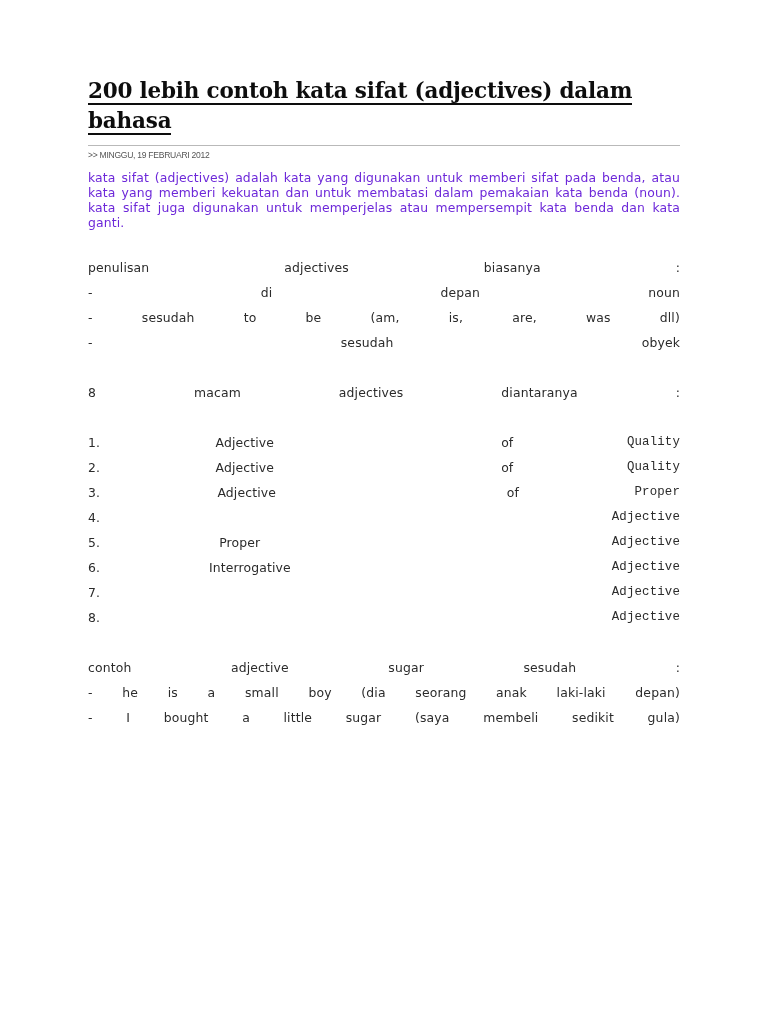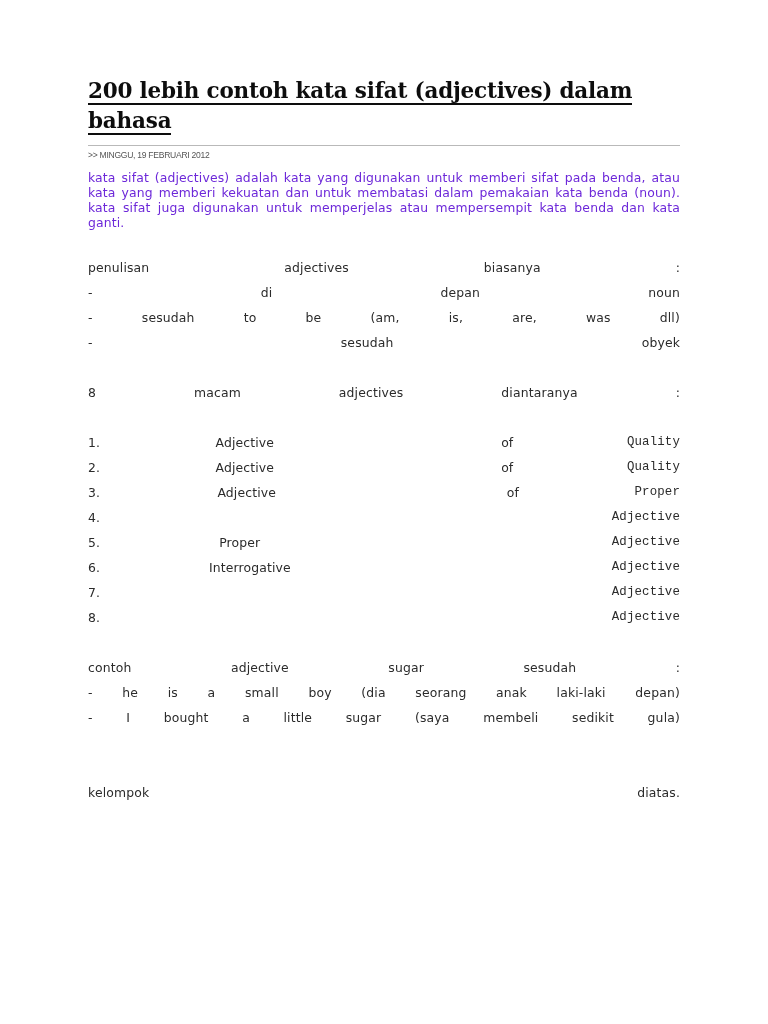--- a/index.html
+++ b/index.html
@@ -258,20 +258,16 @@
         <span>(saya</span>
         <span>membeli</span>
         <span>sedikit</span>
         <span>gula)</span>
       </div>
     </div>
 
     <div class="gap-2"></div>
 
     <div class="block">
-      <div class="spread">
-        <span>kelompok</span>
-        <span>diatas.</span>
-      </div>
     </div>
 
   </div>
 </div>
 
 </body></html>

